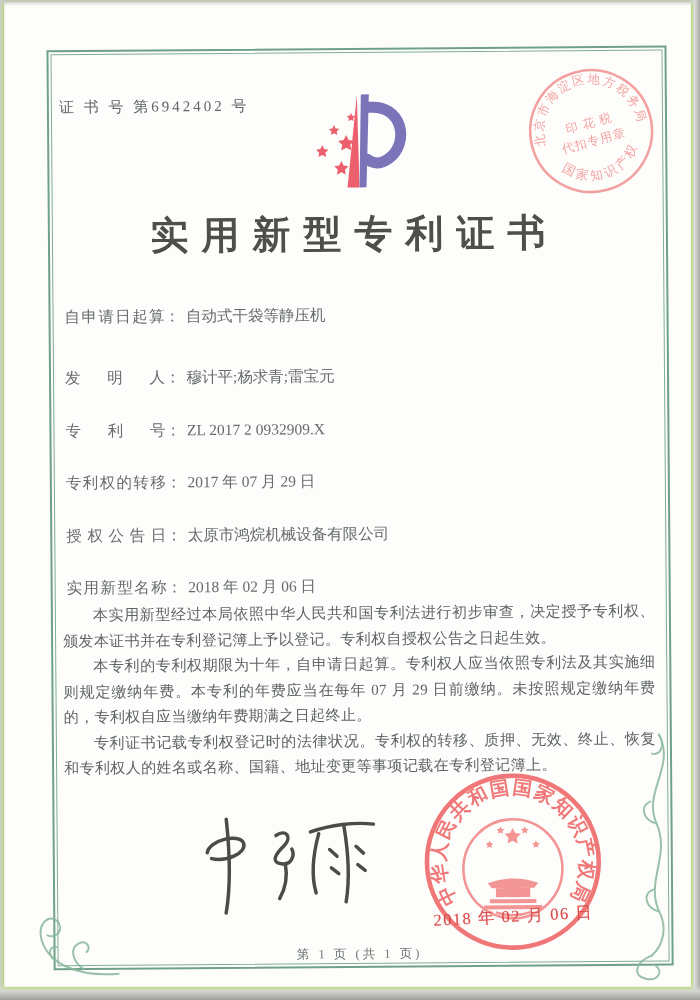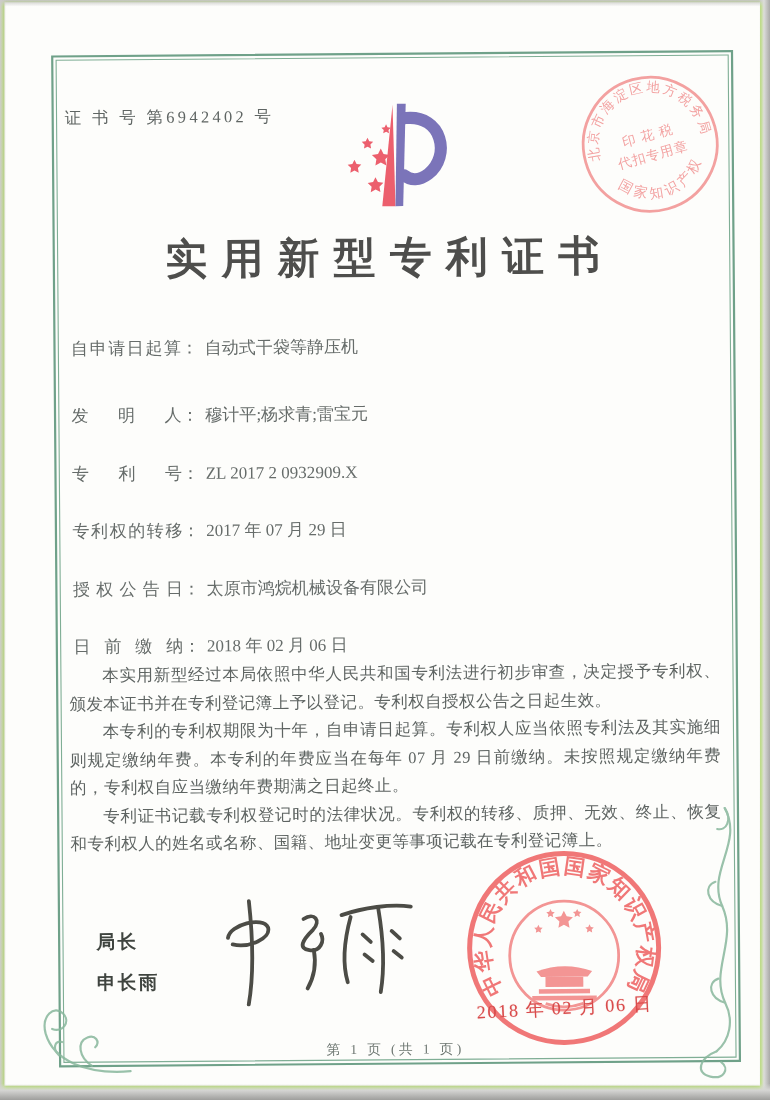--- a/index.html
+++ b/index.html
@@ -125,34 +125,30 @@
       <div class="field" style="top:419px">
         <span class="lbl">专利号</span><span class="col">：</span><span class="val">ZL 2017 2 0932909.X</span>
       </div>
       <div class="field" style="top:471px">
         <span class="lbl">专利权的转移</span><span class="col">：</span><span class="val">2017 年 07 月 29 日</span>
       </div>
       <div class="field" style="top:524px">
         <span class="lbl">授权公告日</span><span class="col">：</span><span class="val">太原市鸿烷机械设备有限公司</span>
       </div>
       <div class="field" style="top:576px">
-        <span class="lbl">日前缴纳</span><span class="col">：</span><span class="val">2018 年 02 月 06 日</span>
+        <span class="lbl">实用新型名称</span><span class="col">：</span><span class="val">2018 年 02 月 06 日</span>
       </div>
     </div>
 
     <div class="paras">
       <p>本实用新型经过本局依照中华人民共和国专利法进行初步审查，决定授予专利权、颁发本证书并在专利登记簿上予以登记。专利权自授权公告之日起生效。</p>
       <p>本专利的专利权期限为十年，自申请日起算。专利权人应当依照专利法及其实施细则规定缴纳年费。本专利的年费应当在每年 07 月 29 日前缴纳。未按照规定缴纳年费的，专利权自应当缴纳年费期满之日起终止。</p>
       <p>专利证书记载专利权登记时的法律状况。专利权的转移、质押、无效、终止、恢复和专利权人的姓名或名称、国籍、地址变更等事项记载在专利登记簿上。</p>
     </div>
 
-    <div class="officer">
-      <div class="o-title">局长</div>
-      <div class="o-name">申长雨</div>
-    </div>
 
     <svg class="signature" viewBox="0 0 190 100" fill="none" stroke="#4c4c46" stroke-width="3.4" stroke-linecap="round" stroke-linejoin="round">
       <path d="M16,36 C18,24 48,18 52,28 C55,38 34,46 20,42"></path>
       <path d="M36,4 C38,34 38,68 32,96"></path>
       <path d="M84,22 C94,16 100,24 92,32 C82,41 78,48 88,50 C98,52 102,42 99,36"></path>
       <path d="M92,50 C94,64 90,76 85,84"></path>
       <path d="M118,20 C138,14 162,12 180,15"></path>
       <path d="M126,22 C119,44 117,64 121,80"></path>
       <path d="M151,16 C154,40 155,66 150,90"></path>
       <path d="M136,38 L143,45"></path>

